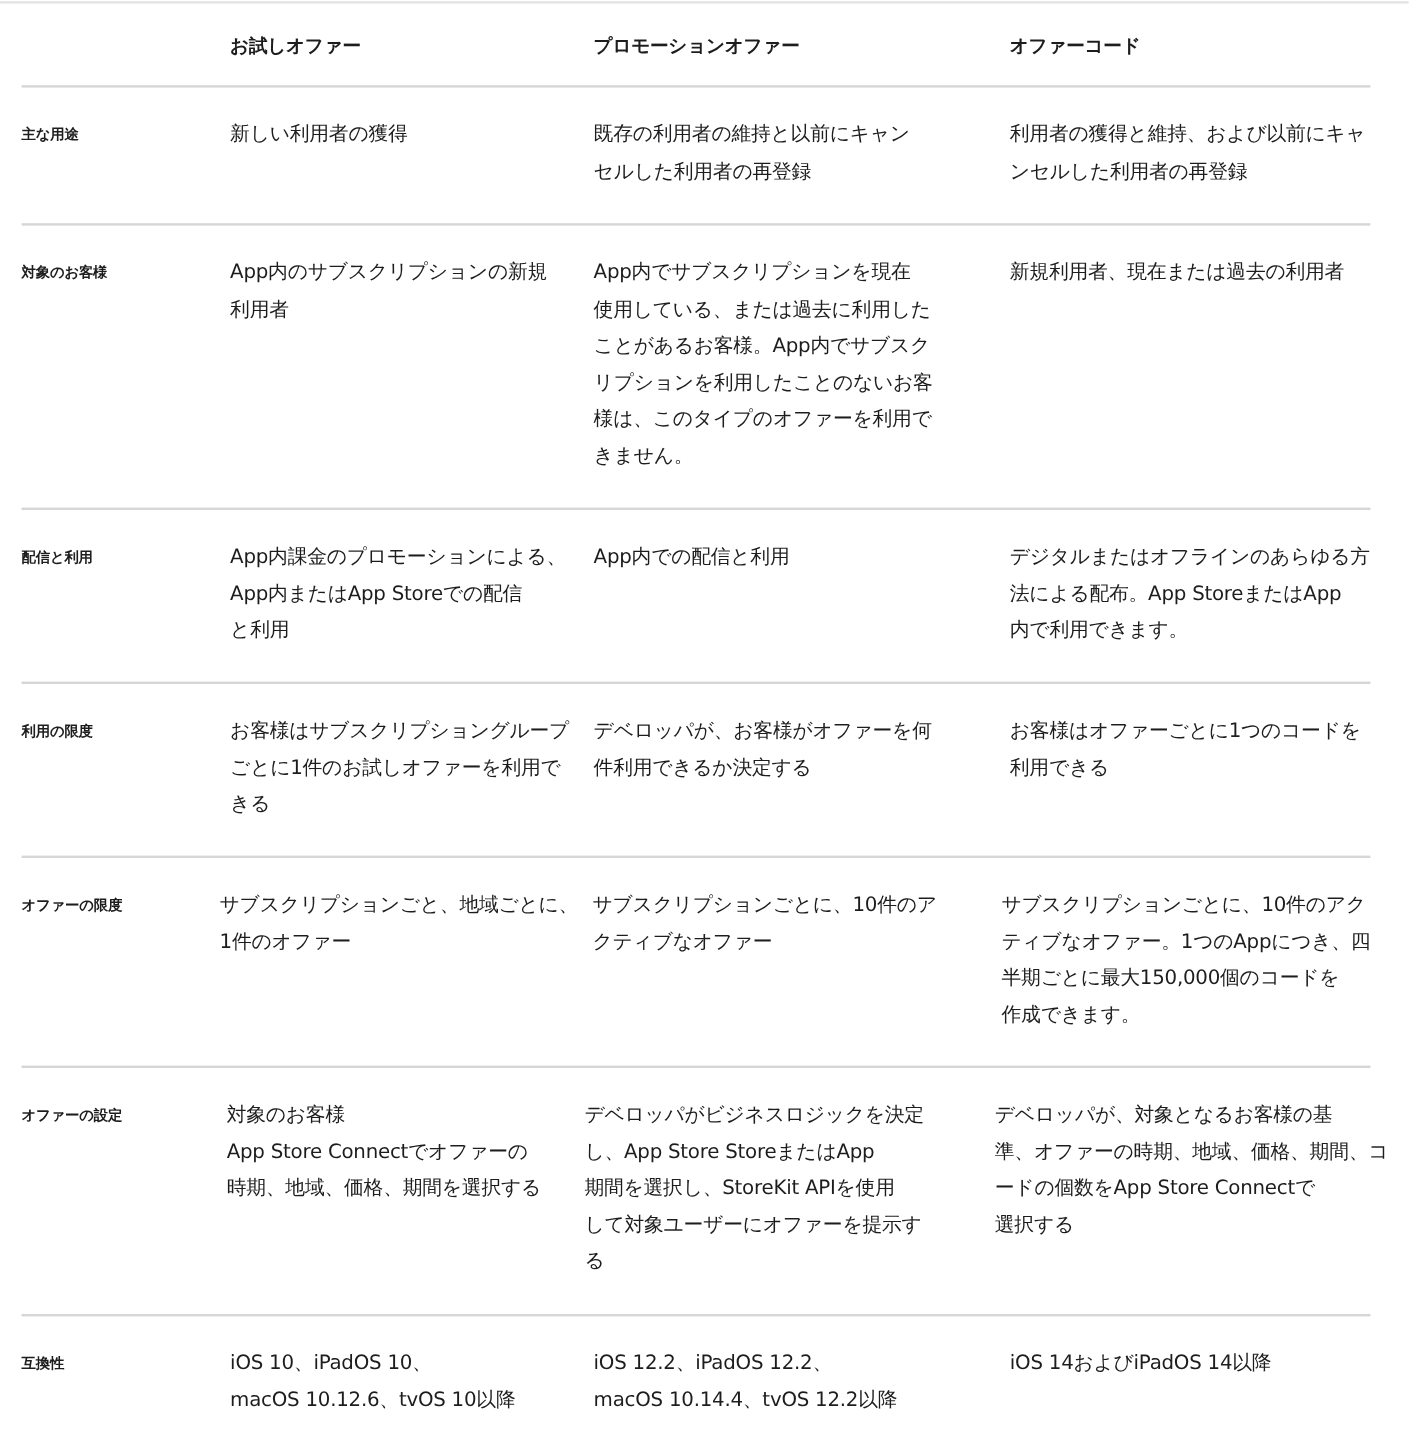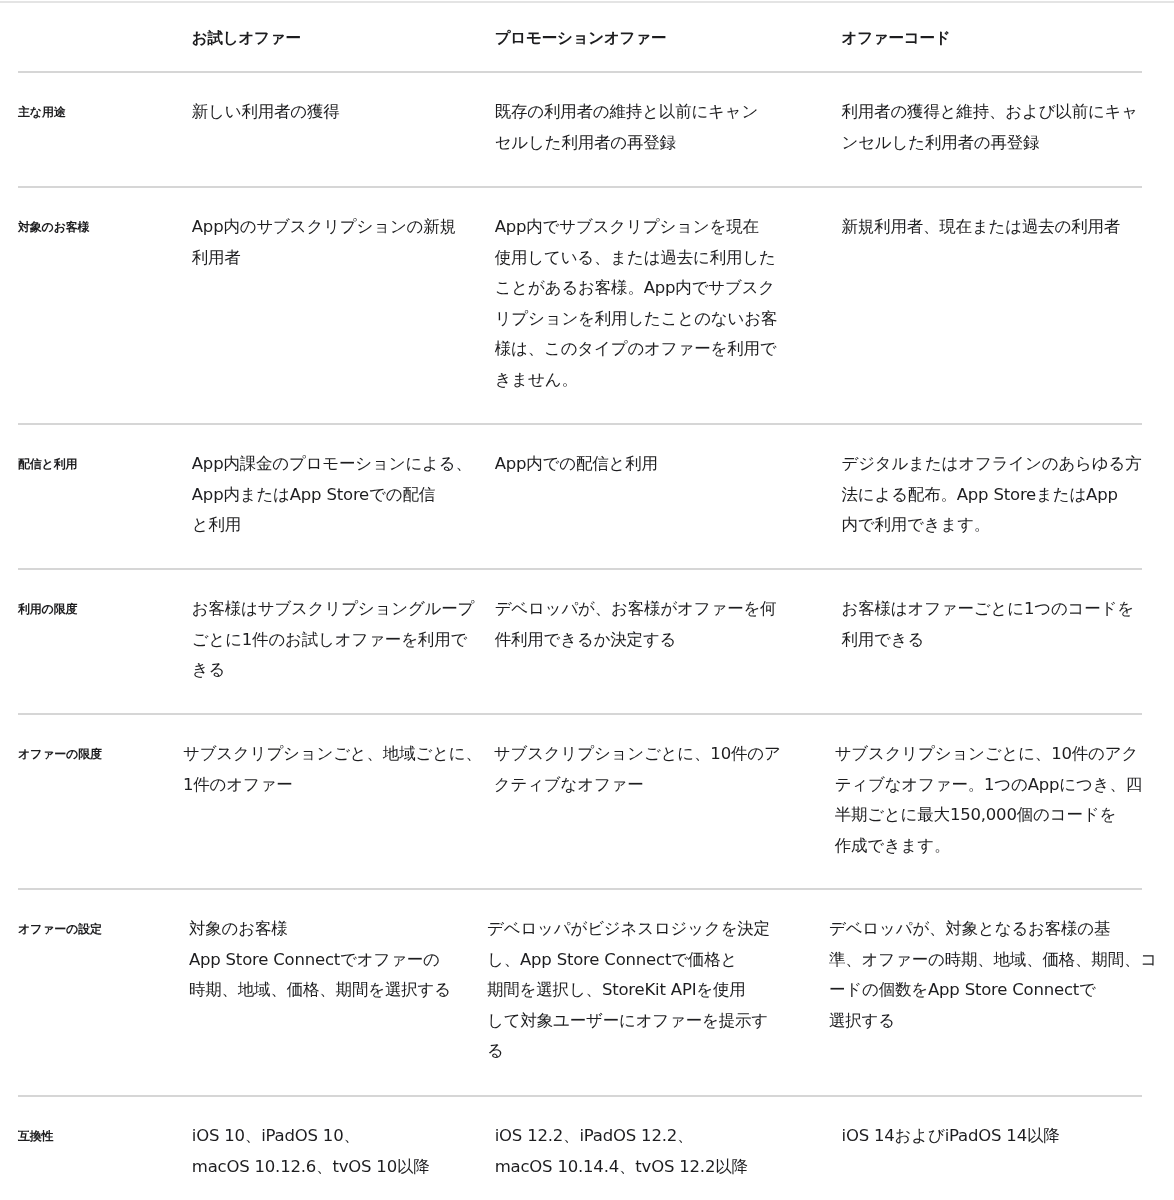--- a/index.html
+++ b/index.html
@@ -167,21 +167,21 @@
 
   <div class="row body-row" style="height:207px">
     <div class="cell label">オファーの設定</div>
     <div class="cell c1">
       <span class="line">対象のお客様</span>
       <span class="line">App Store Connectでオファーの</span>
       <span class="line">時期、地域、価格、期間を選択する</span>
     </div>
     <div class="cell c2">
       <span class="line">デベロッパがビジネスロジックを決定</span>
-      <span class="line">し、App Store Connectで価格と</span>
+      <span class="line">し、App Store StoreまたはApp</span>
       <span class="line">期間を選択し、StoreKit APIを使用</span>
       <span class="line">して対象ユーザーにオファーを提示す</span>
       <span class="line">る</span>
     </div>
     <div class="cell c3">
       <span class="line">デベロッパが、対象となるお客様の基</span>
       <span class="line">準、オファーの時期、地域、価格、期間、コ</span>
       <span class="line">ードの個数をApp Store Connectで</span>
       <span class="line">選択する</span>
     </div>

